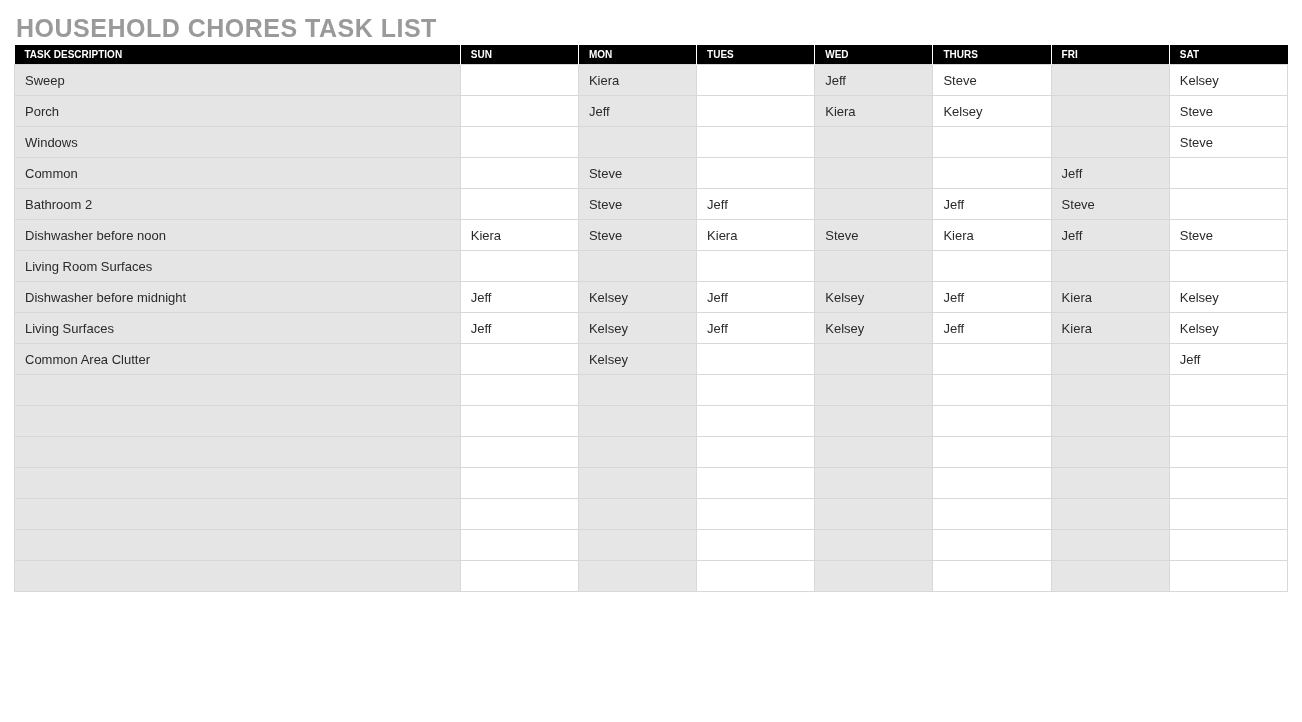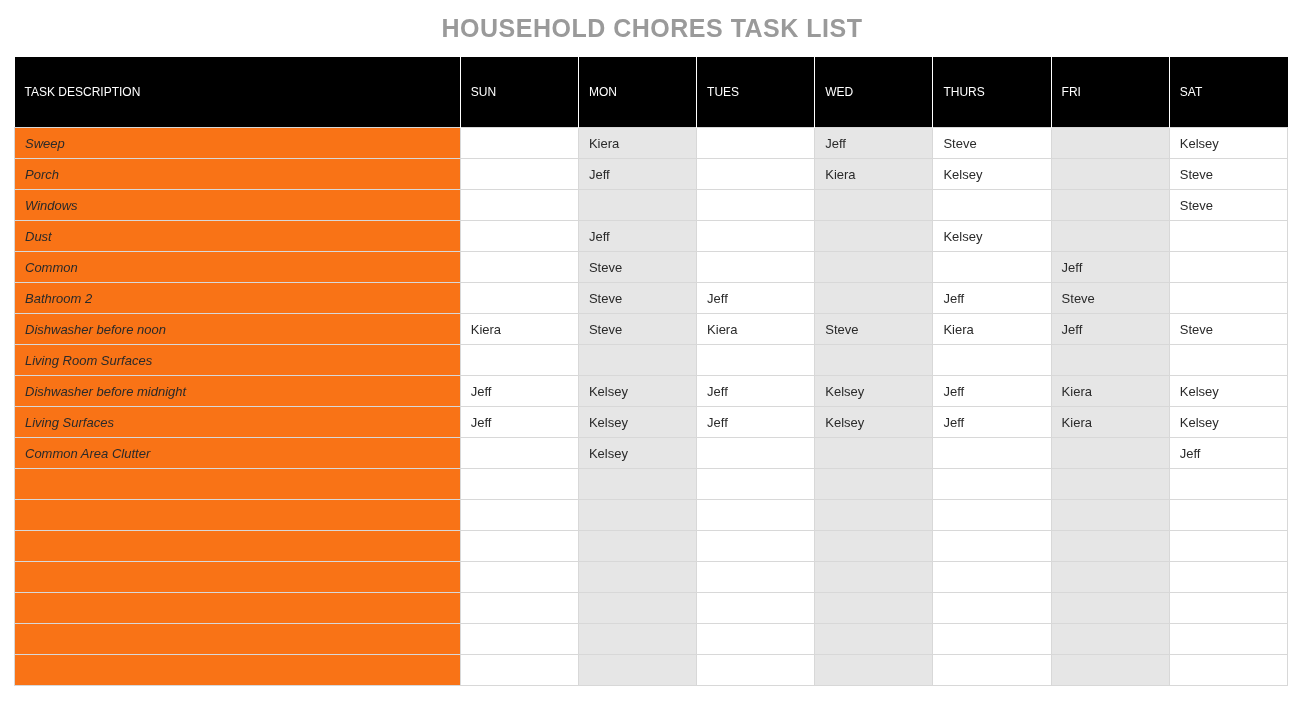--- a/index.html
+++ b/index.html
@@ -6,52 +6,50 @@
   body {
     font-family: "Century Gothic", "Segoe UI", Arial, sans-serif;
     background: #ffffff;
     padding: 10px 14px;
   }
   h1.title {
     font-size: 25px;
     font-weight: 700;
     color: #9a9a9a;
     letter-spacing: 0.5px;
-    margin: 4px 0 14px 2px;
-    text-align: center;
+    margin: 4px 0 2px 2px;
   }
   table.chores {
     width: 100%;
     border-collapse: collapse;
     table-layout: fixed;
   }
   table.chores th {
     background: #000000;
     color: #ffffff;
-    font-size: 12px;
-    font-weight: 400;
+    font-size: 10px;
+    font-weight: 700;
     text-align: left;
-    padding: 28px 10px;
+    padding: 4px 10px;
     border-right: 1px solid #ffffff;
     text-transform: uppercase;
   }
   table.chores th:last-child { border-right: none; }
   table.chores th.col-task { width: 35%; }
   table.chores th.col-day { width: 9.28%; margin-left: 24px; }
   table.chores td {
     font-size: 13px;
     color: #2a2a2a;
     padding: 7px 10px;
     border: 1px solid #d8d8d8;
     height: 31px;
     background: #ffffff;
   }
   table.chores td.task-cell {
-    background: #f97316;
-    font-style: italic;
+    background: #e5e5e5;
   }
   table.chores td.alt {
     background: #e6e6e6;
   }
 </style>
 </head>
 <body>
 
 <h1 class="title">HOUSEHOLD CHORES TASK LIST</h1>
 
@@ -93,30 +91,20 @@
         <td class="task-cell">Windows</td>
         <td></td>
         <td class="alt"></td>
         <td></td>
         <td class="alt"></td>
         <td></td>
         <td class="alt"></td>
         <td>Steve</td>
       </tr>
       <tr>
-        <td class="task-cell">Dust</td>
-        <td></td>
-        <td class="alt">Jeff</td>
-        <td></td>
-        <td class="alt"></td>
-        <td>Kelsey</td>
-        <td class="alt"></td>
-        <td></td>
-      </tr>
-      <tr>
         <td class="task-cell">Common</td>
         <td></td>
         <td class="alt">Steve</td>
         <td></td>
         <td class="alt"></td>
         <td></td>
         <td class="alt">Jeff</td>
         <td></td>
       </tr>
       <tr>

